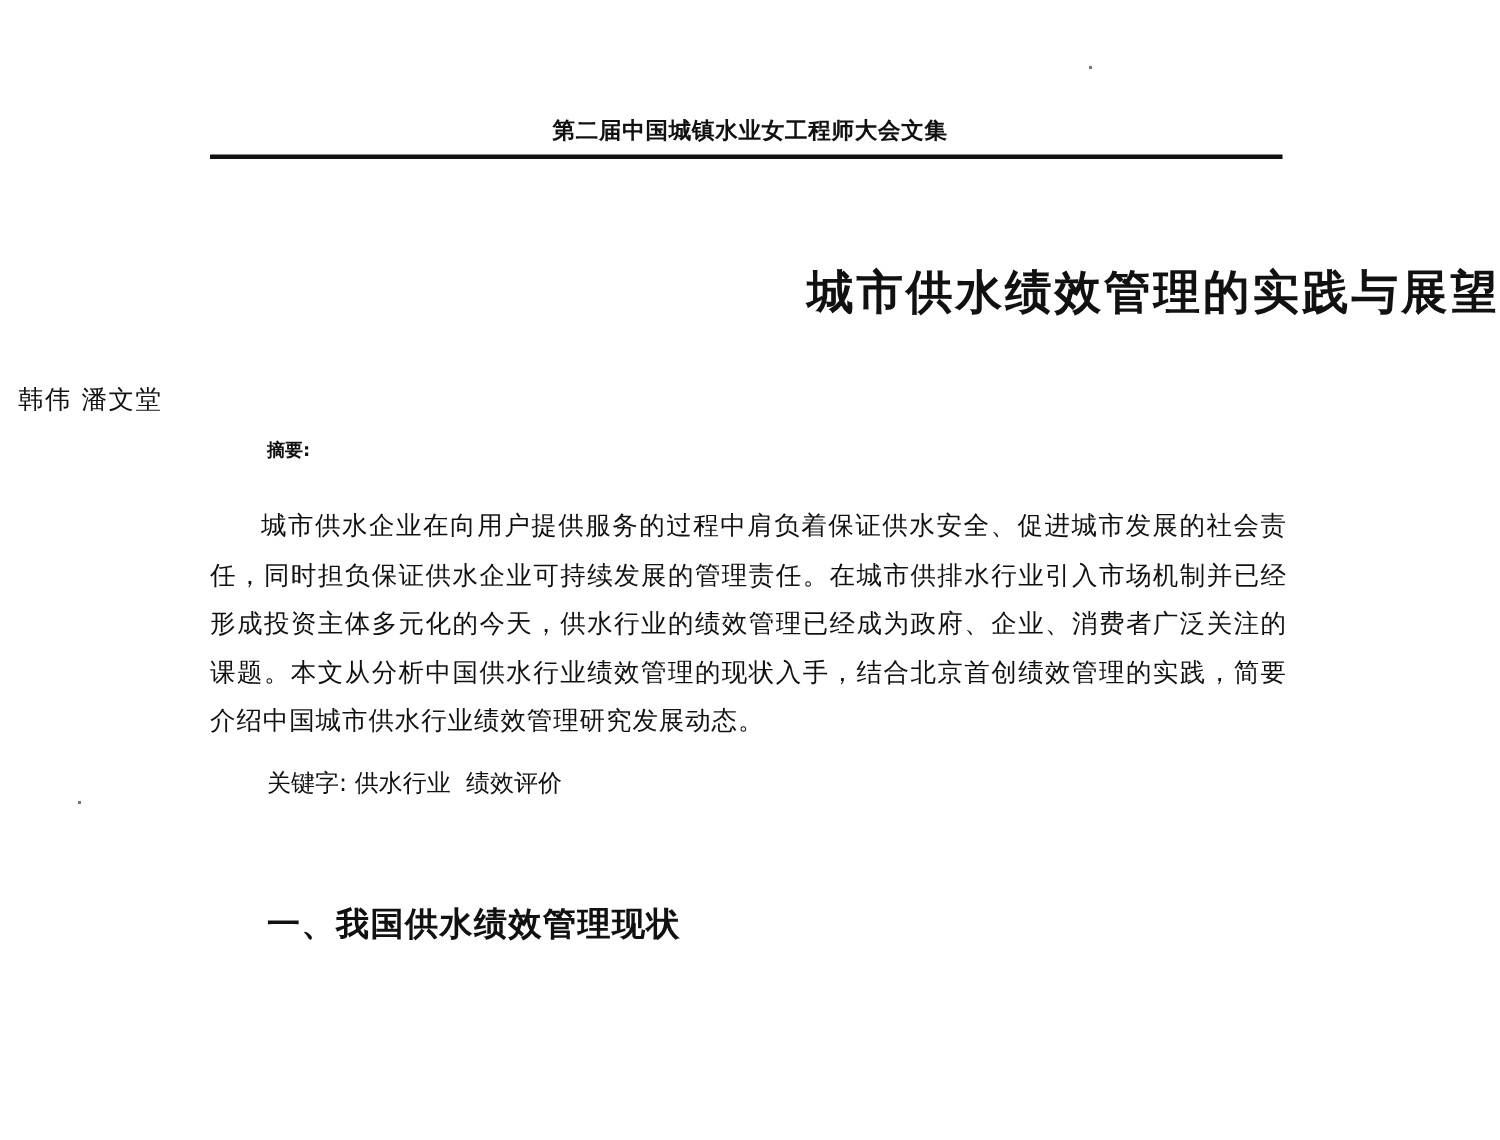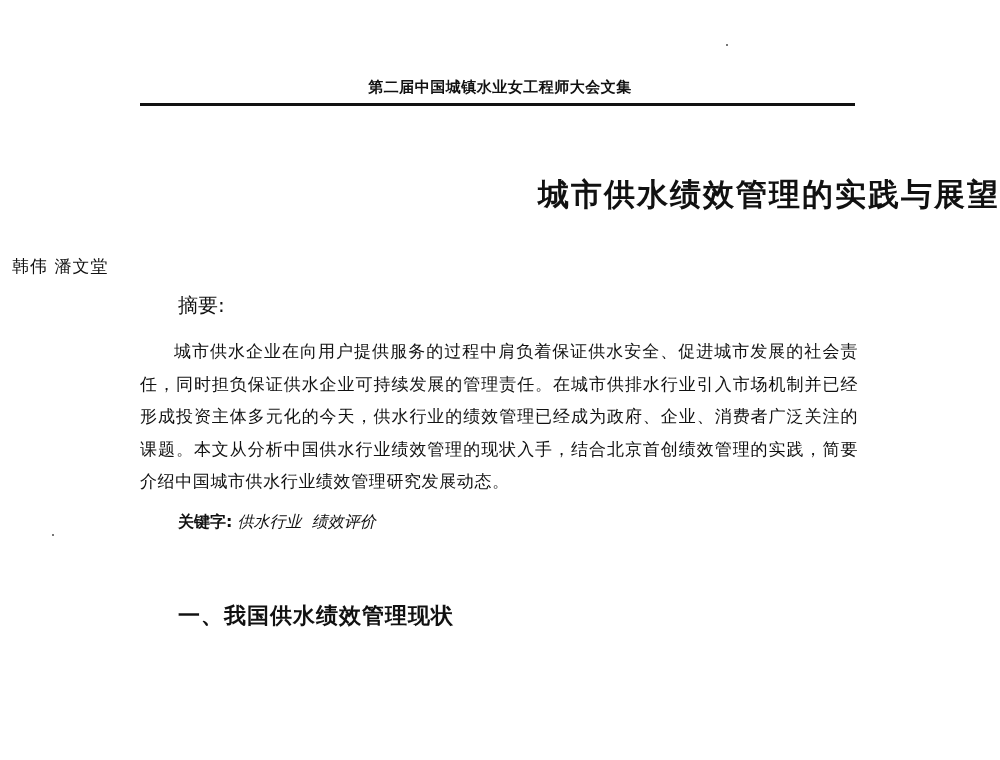--- a/index.html
+++ b/index.html
@@ -52,22 +52,22 @@
       position: absolute;
       left: 12px; width: 1000px;
       top: 255px;
       font-size: 17px;
       letter-spacing: 1px;
     }
     .abstract-label {
       position: absolute;
       left: 178px;
       top: 292px;
-      font-size: 20px;
-      font-weight: normal;
+      font-size: 12px;
+      font-weight: bold;
       font-family: "DejaVu Sans", "Liberation Sans", sans-serif;
     }
     .body-text {
       position: absolute;
       left: 140px;
       width: 718px;
       font-size: 17px;
       line-height: 32.5px;
       text-align: justify;
       text-indent: 2em;
@@ -75,21 +75,21 @@
       letter-spacing: 0.6px;
     }
     .abstract-body { top: 325px; margin-top: 10px; }
     .keywords {
       position: absolute;
       left: 178px;
       top: 512px;
       font-size: 16px;
     }
     .keywords .kw-label {
-      font-weight: bold;
+      font-weight: normal;
       font-family: "DejaVu Sans", "Liberation Sans", sans-serif;
     }
     .section-heading {
       position: absolute;
       left: 178px;
       top: 561px;
       font-size: 22px;
       font-weight: bold;
       letter-spacing: 1px;
       font-family: "DejaVu Sans", "Liberation Sans", sans-serif;
@@ -113,21 +113,21 @@
   <div class="title">城市供水绩效管理的实践与展望</div>
 
   <div class="authors">韩伟 潘文堂</div>
 
   <div class="abstract-label">摘要:</div>
 
   <p class="body-text abstract-body">城市供水企业在向用户提供服务的过程中肩负着保证供水安全、促进城市发展的社会责任，同时担负保证供水企业可持续发展的管理责任。在城市供排水行业引入市场机制并已经形成投资主体多元化的今天，供水行业的绩效管理已经成为政府、企业、消费者广泛关注的课题。本文从分析中国供水行业绩效管理的现状入手，结合北京首创绩效管理的实践，简要介绍中国城市供水行业绩效管理研究发展动态。</p>
 
   <div class="keywords">
     <span class="kw-label">关键字:</span>
-    <span style="white-space: pre; font-style: italic;">供水行业  绩效评价</span>
+    <span style="white-space: pre;">供水行业  绩效评价</span>
   </div>
 
   <div class="section-heading">一、我国供水绩效管理现状</div>
 
 
   <div class="speck" style="left:726px; top:44px;"></div>
   <div class="speck" style="left:52px; top:534px;"></div>
 </div>
 
 </body></html>

